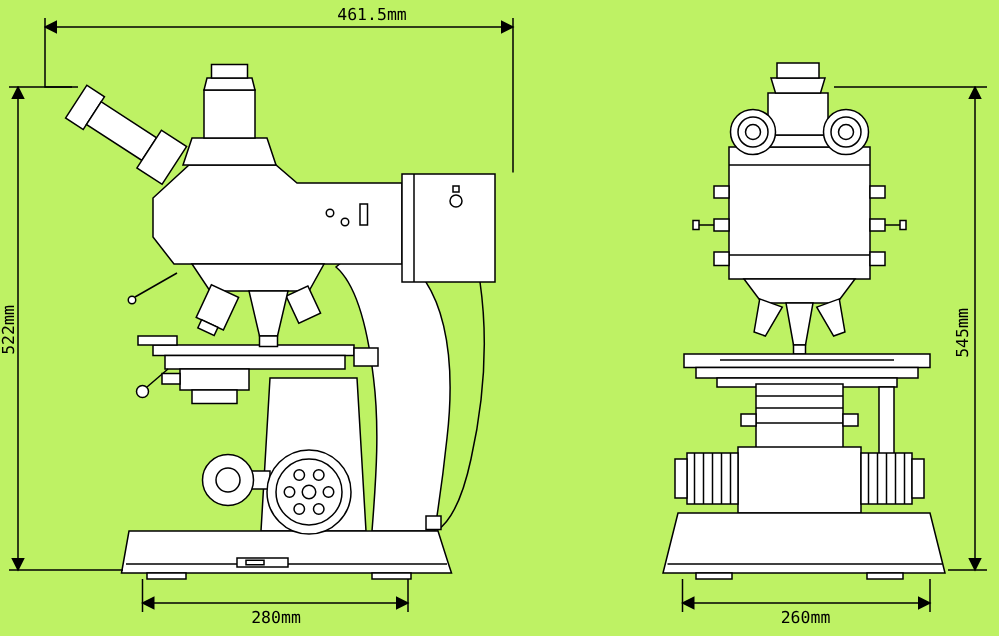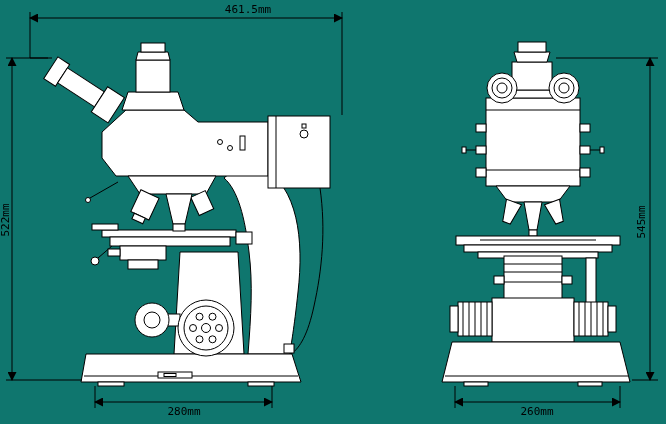--- a/index.html
+++ b/index.html
@@ -1,16 +1,16 @@
 <!DOCTYPE html>
 <html><head>
 <meta charset="utf-8">
 <style>
   html,body{margin:0;padding:0;background:#fff;}
-  .canvas{width:666px;height:424px;background:#0f766e;position:relative;overflow:hidden;text-align:right;}
+  .canvas{width:666px;height:424px;background:#bef264;position:relative;overflow:hidden;text-align:right;}
   svg{display:block;}
   text{fill:#000;stroke:none;font:11px "DejaVu Sans Mono","Liberation Mono",monospace;}
 </style>
 </head>
 <body>
 
 <div class="canvas">
 <svg width="666" height="424" viewBox="0 0 666 424">
   <defs>
     <marker id="arrE" markerWidth="9" markerHeight="9" refX="8" refY="4.5" orient="auto">

